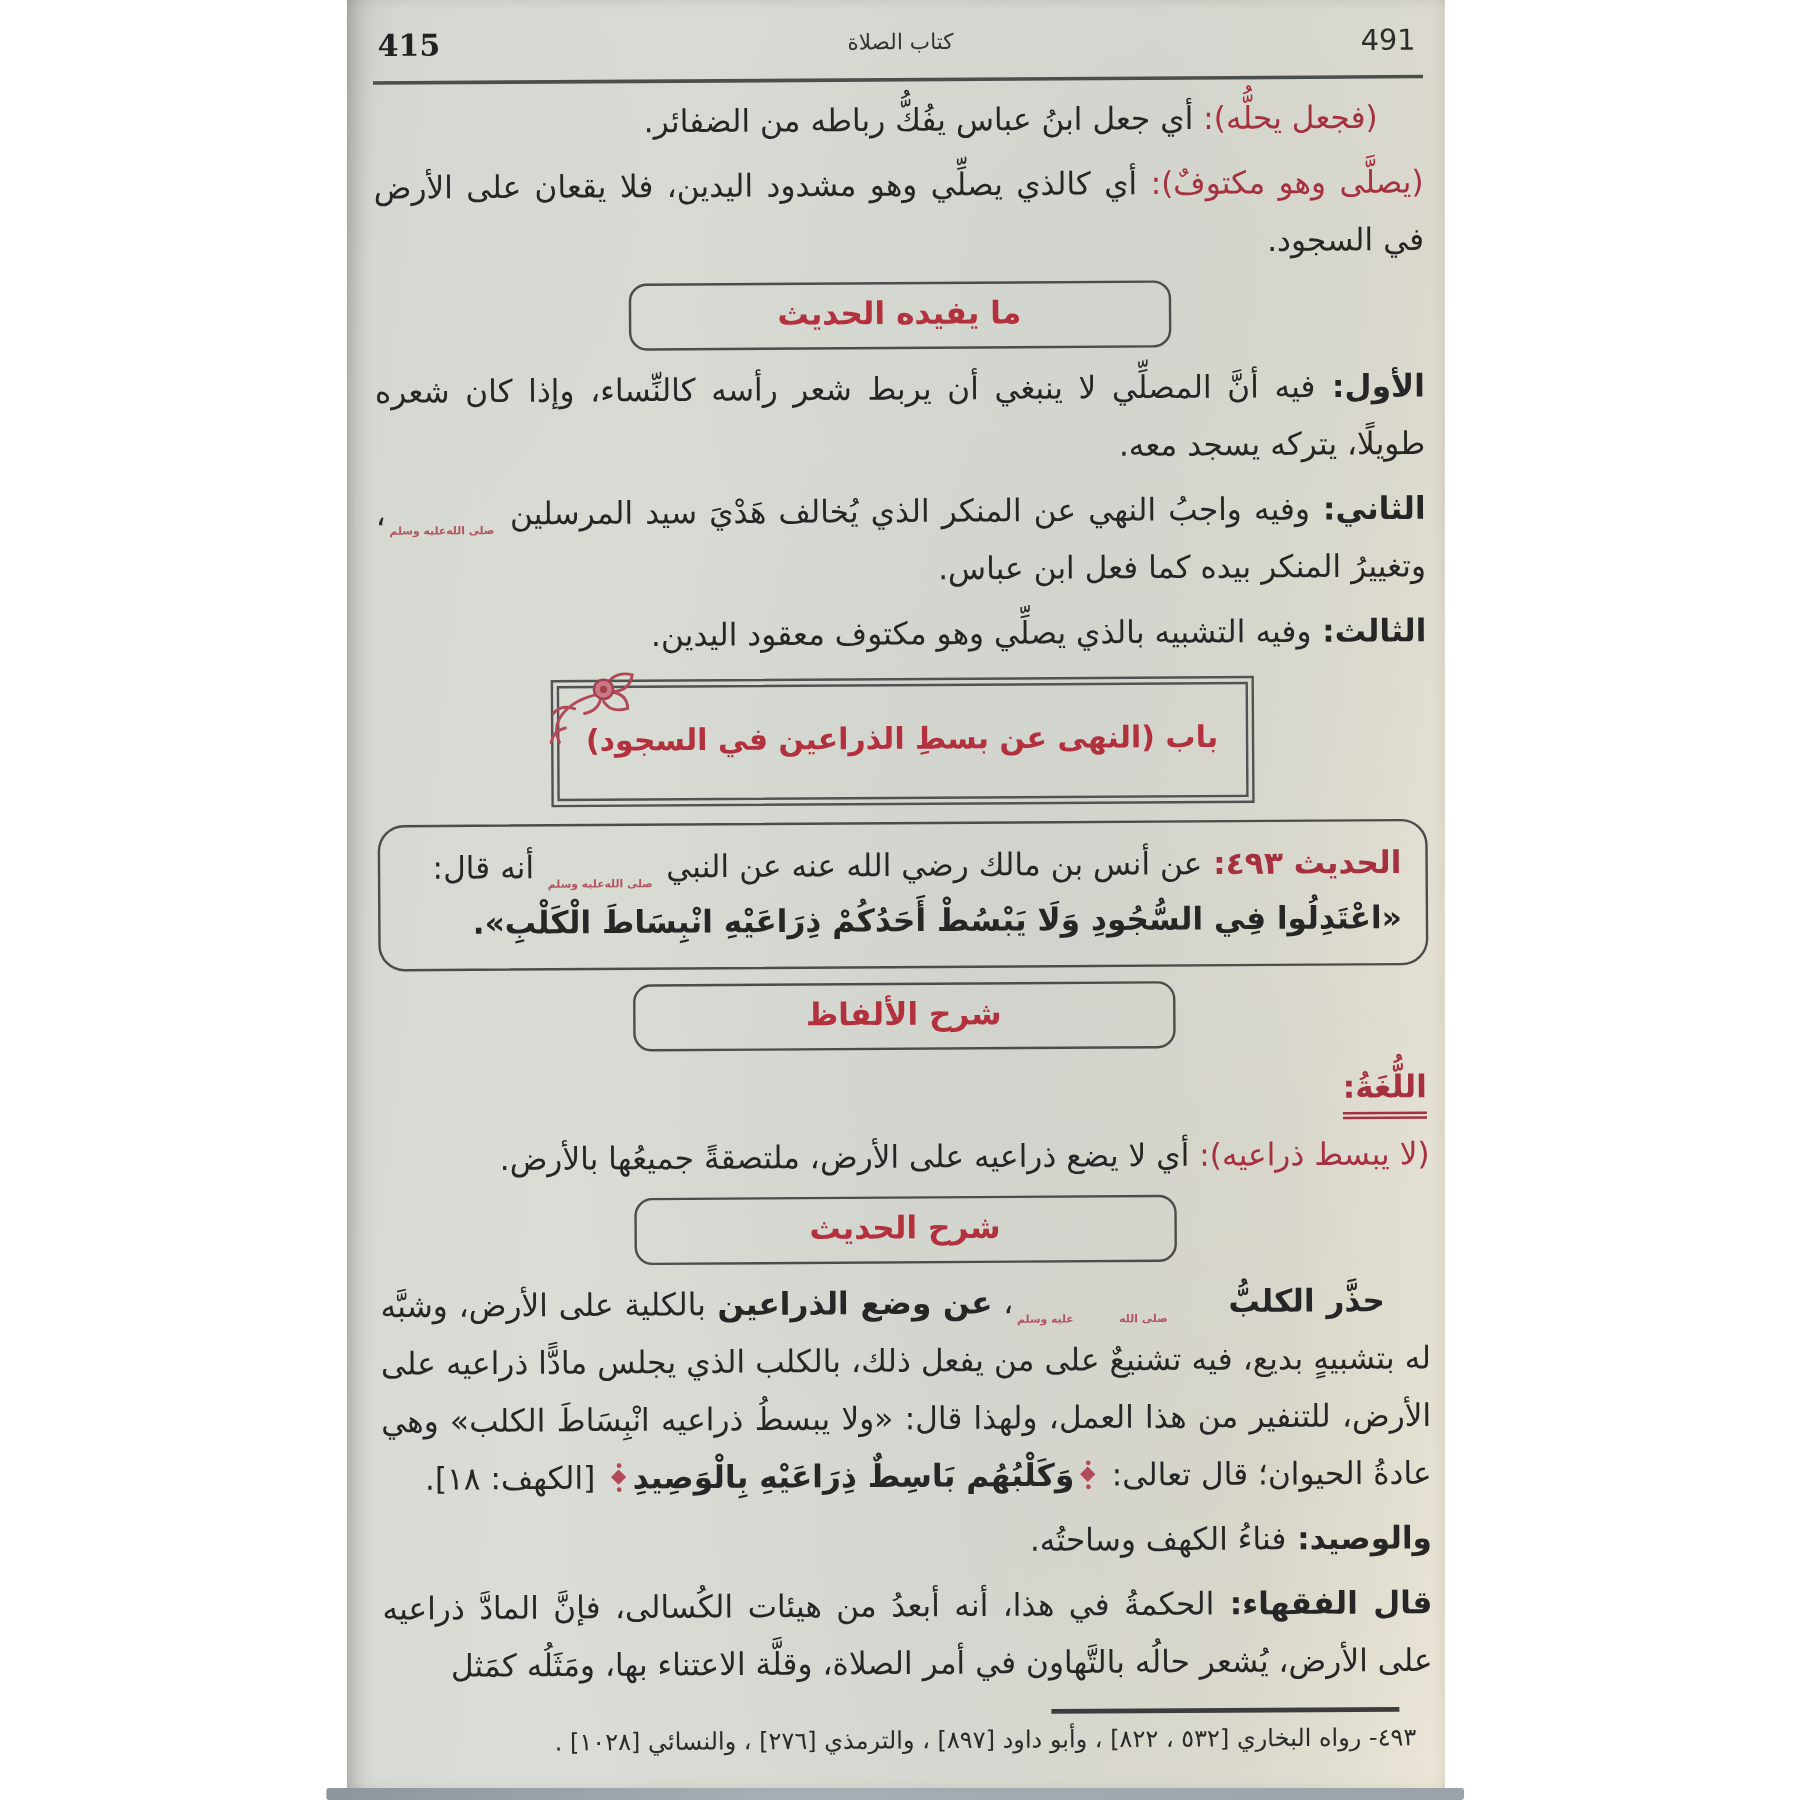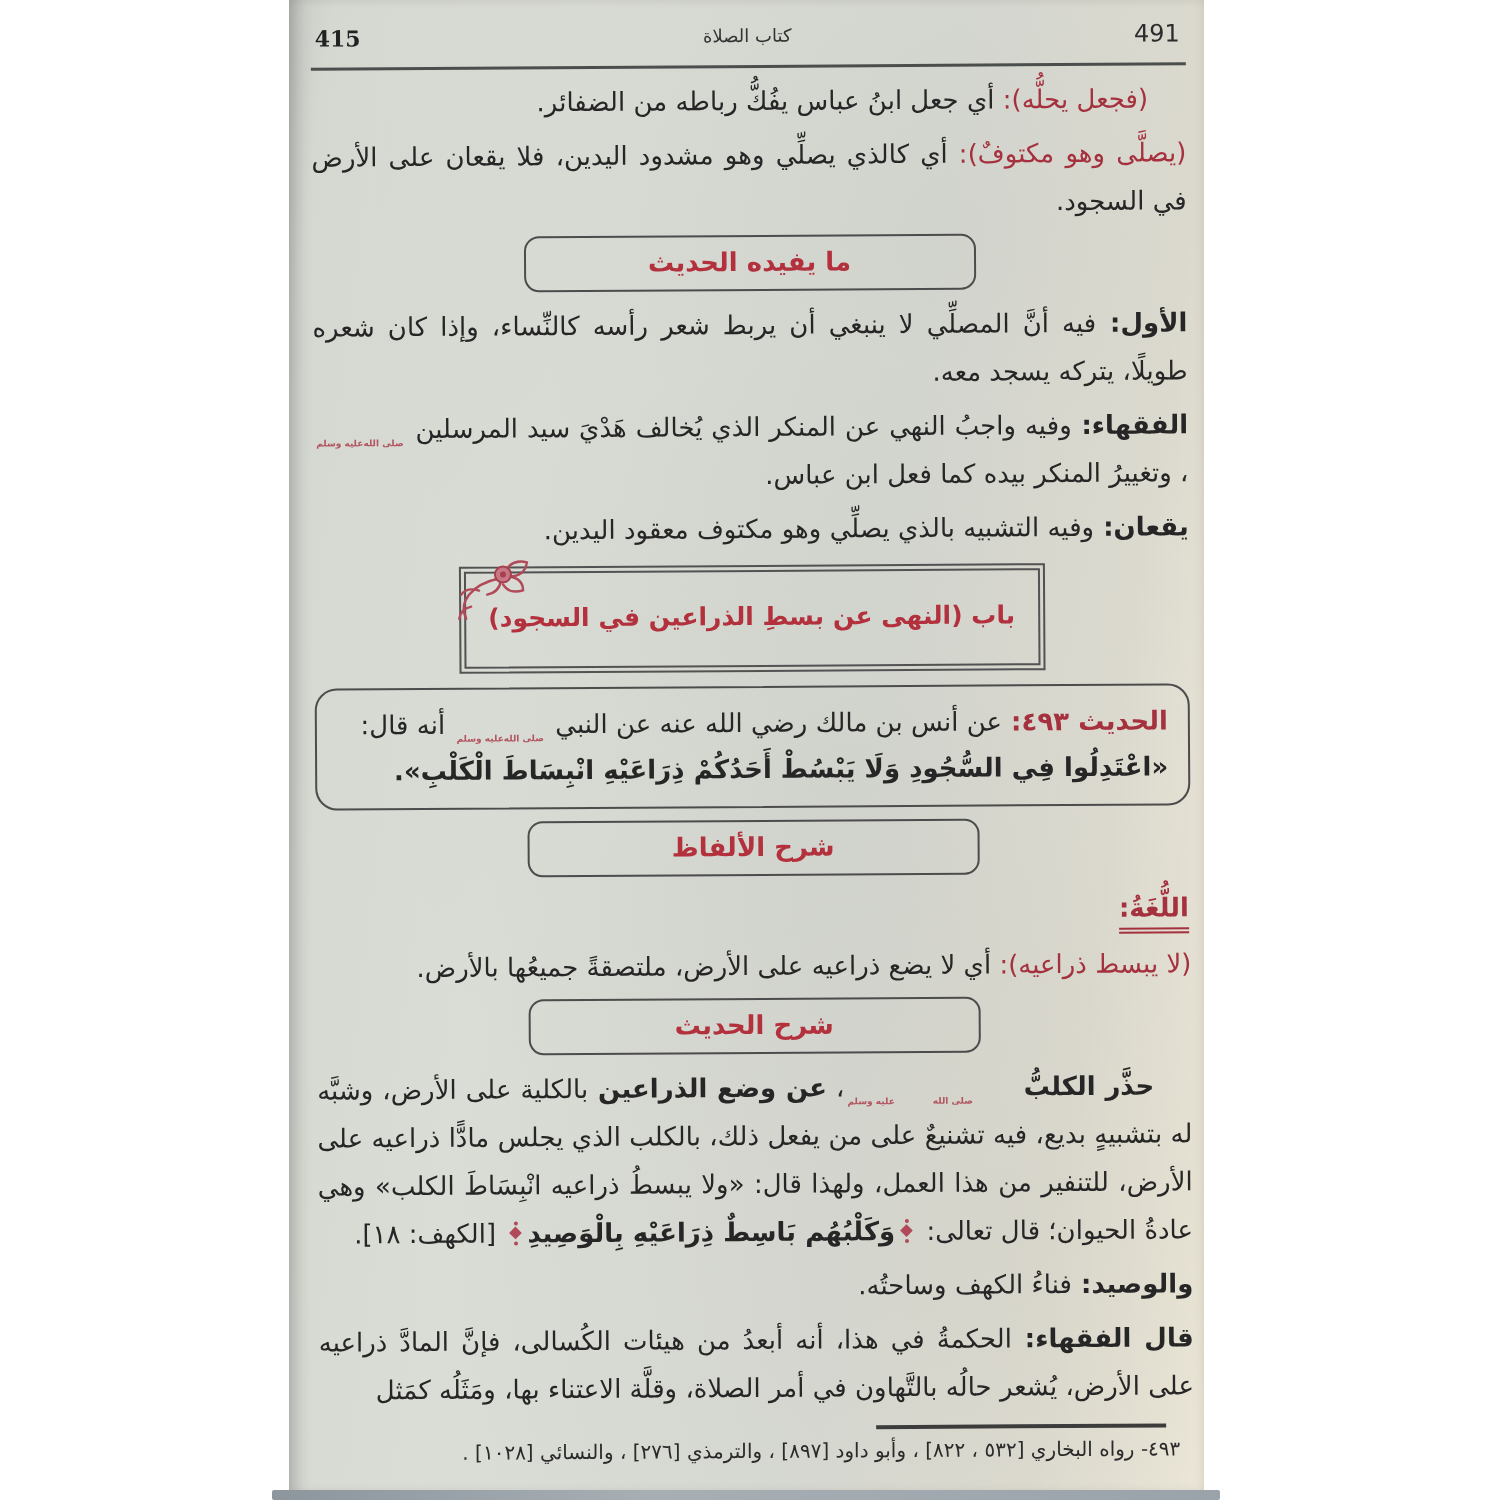--- a/index.html
+++ b/index.html
@@ -25,21 +25,21 @@
     padding:12px 14px 0 26px;
     transform:rotate(-0.35deg);
     font-size:26px;line-height:48px;
   }
   .hdr{
     display:flex;justify-content:space-between;align-items:flex-end;
     border-bottom:3px solid #4a4e4c;padding:0 6px 5px 4px;margin-bottom:9px;
   }
   .hdr .num-ar{font-size:24px;color:#2c2c2c;}
   .hdr .ttl{font-size:18px;color:#333;}
-  .hdr .num-lat{font-family:"DejaVu Serif",serif;font-weight:bold;font-size:22px;color:#222;}
+  .hdr .num-lat{font-family:"DejaVu Serif",serif;font-weight:bold;font-size:25px;color:#222;}
   p.body-p{margin:0 0 6px;text-align:justify;text-align-last:right;}
   p.indent{text-indent:38px;}
   .red{color:#a5313e;}
   .bld{font-weight:bold;}
   .quran{font-weight:bold;}
   .sec-box{
     width:fit-content;min-width:360px;margin:8px auto 10px;
     border:2px solid #4c4c4c;border-radius:15px;
     padding:8px 44px 10px;text-align:center;
     color:#b3303d;font-weight:bold;font-size:26px;line-height:34px;white-space:nowrap;
@@ -99,25 +99,25 @@
       <span class="ttl">كتاب الصلاة</span>
       <span class="num-lat">415</span>
     </div>
 
     <p class="body-p indent"><span class="red">(فجعل يحلُّه): </span><span class="">أي جعل ابنُ عباس يفُكُّ رباطه من الضفائر.</span></p>
     <p class="body-p"><span class="red">(يصلَّى وهو مكتوفٌ): </span><span class="">أي كالذي يصلِّي وهو مشدود اليدين، فلا يقعان على الأرض في السجود.</span></p>
 
     <div class="sec-box">ما يفيده الحديث</div>
 
     <p class="body-p"><span class="bld">الأول: </span><span class="">فيه أنَّ المصلِّي لا ينبغي أن يربط شعر رأسه كالنِّساء، وإذا كان شعره طويلًا، يتركه يسجد معه.</span></p>
-    <p class="body-p"><span class="bld">الفقهاء: </span><span class="">وفيه واجبُ النهي عن المنكر الذي يُخالف هَدْيَ سيد المرسلين </span><span class="saw">
+    <p class="body-p"><span class="bld">الثاني: </span><span class="">وفيه واجبُ النهي عن المنكر الذي يُخالف هَدْيَ سيد المرسلين </span><span class="saw">
           <span>صلى الله</span>
           <span>عليه وسلم</span>
         </span><span class="">، وتغييرُ المنكر بيده كما فعل ابن عباس.</span></p>
-    <p class="body-p"><span class="bld">يقعان: </span><span class="">وفيه التشبيه بالذي يصلِّي وهو مكتوف معقود اليدين.</span></p>
+    <p class="body-p"><span class="bld">الثالث: </span><span class="">وفيه التشبيه بالذي يصلِّي وهو مكتوف معقود اليدين.</span></p>
 
     <div class="chapter">
       <svg class="ornament" viewBox="0 0 86 76" xmlns="http://www.w3.org/2000/svg">
         <g fill="none" stroke="#b04a58" stroke-width="2.4" stroke-linecap="round">
           <path d="M56 26 q8 -16 24 -12 q-2 14 -18 14"></path>
           <path d="M62 28 q14 2 14 14 q-14 4 -20 -6"></path>
           <path d="M54 32 q-2 12 -14 14"></path>
           <path d="M52 30 q-20 4 -30 16 q-9 11 -3 24"></path>
           <path d="M32 42 q-12 -4 -18 4"></path>
           <path d="M24 58 q-10 2 -12 12"></path>

